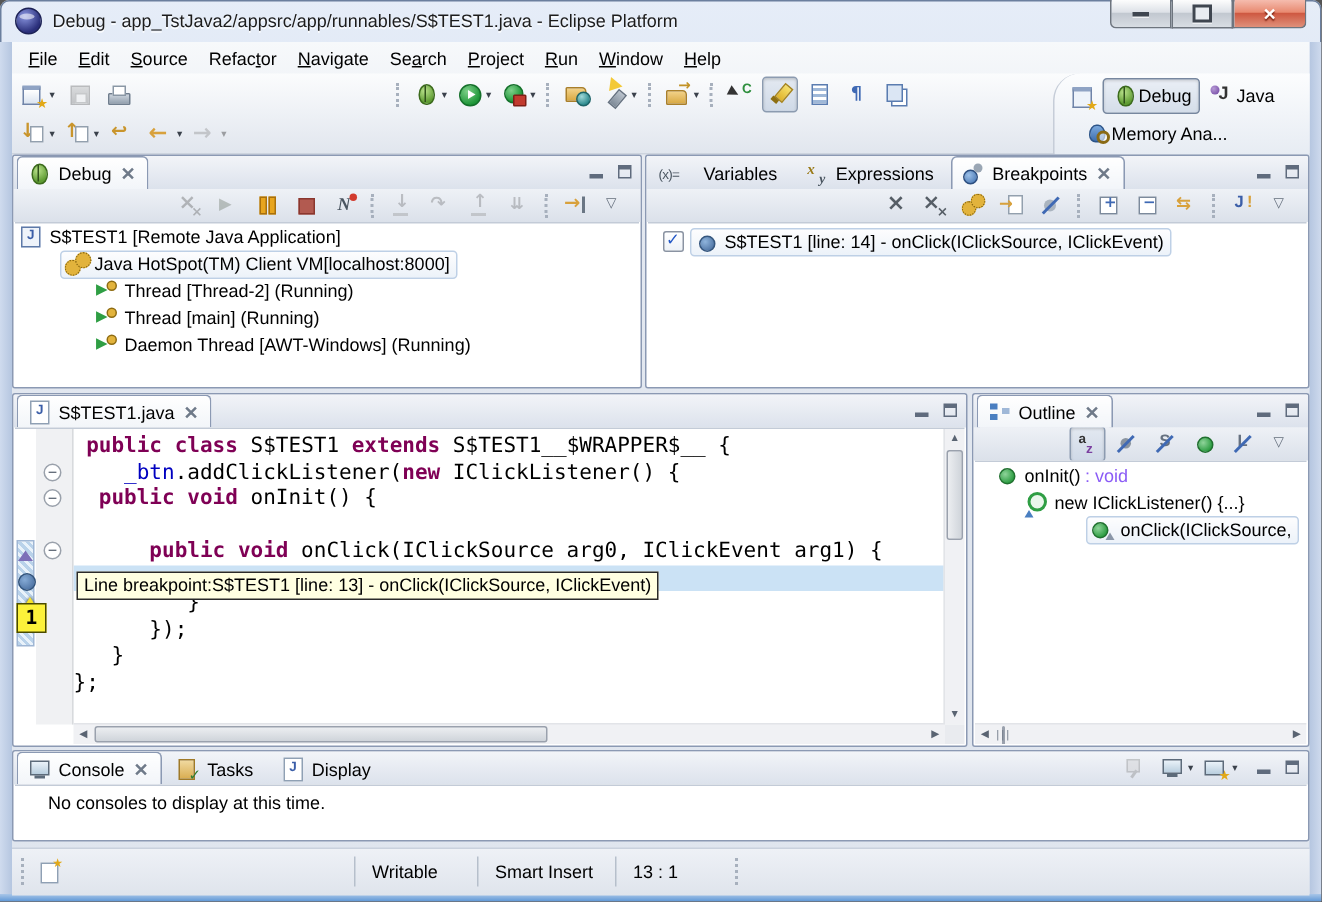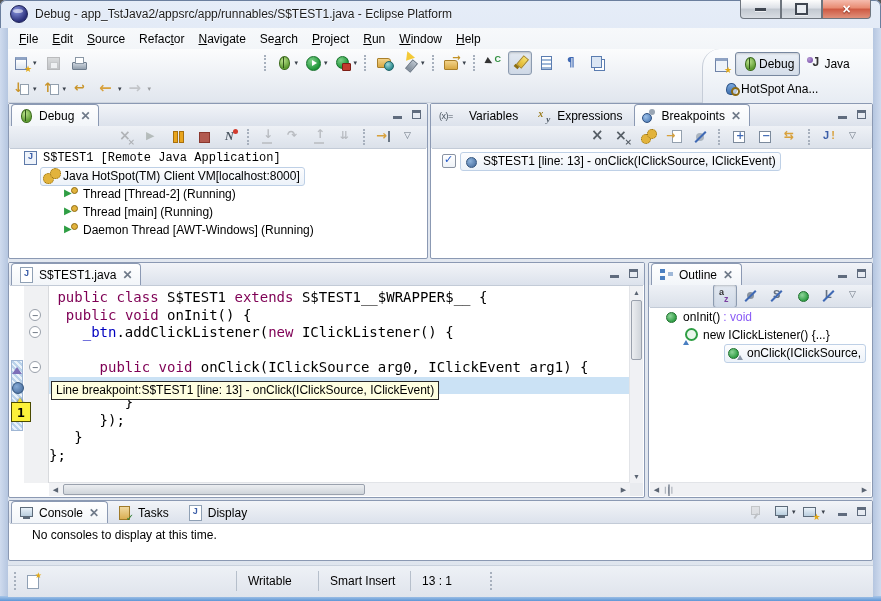--- a/index.html
+++ b/index.html
@@ -67,21 +67,21 @@
   .cb{width:12px;height:12px;border:1px solid #8a93a2;background:linear-gradient(#fff,#eef2f7);border-radius:2px;position:relative;margin:0 4px 0 10px;flex:0 0 auto;}
   .cb::after{content:"✓";position:absolute;left:1px;top:-2px;font:bold 11px "DejaVu Sans",sans-serif;color:#2458c6;}
   
   #editor-content{position:absolute;left:1px;right:1px;top:22px;bottom:1px;background:#fff;border-top:1px solid #c3cbd7;}
   .ann-ruler{position:absolute;left:0;top:0;bottom:13px;width:14px;background:#fff;}
   .fold-ruler{position:absolute;left:14px;top:0;bottom:13px;width:24px;background:#f0f1f3;border-right:1px solid #d8dadd;}
   .fold-mark{position:absolute;left:5px;width:12px;height:12px;border:1px solid #9aa1ab;border-radius:50%;background:#fff;color:#5a6472;font:10px/11px "DejaVu Sans Mono",monospace;text-align:center;box-sizing:border-box;}
   .code{position:absolute;left:39px;top:0;right:13px;bottom:13px;overflow:hidden;font:14px/17.5px "DejaVu Sans Mono",monospace;padding-top:3px;}
   .cline{height:17.5px;white-space:pre;}
   .cline.hl{background:#cbe2f5;}
-  .ck{color:#7f0055;font-weight:normal;}
+  .ck{color:#7f0055;font-weight:bold;}
   .cf{color:#0000c0;}
   .range-strip{position:absolute;left:1px;top:74px;width:12px;height:71px;border:1px solid #9fb6d4;box-sizing:border-box;
       background:repeating-linear-gradient(45deg,#b9d2ea 0 2px,#e9f2fa 2px 4px);}
   .range-tri{position:absolute;left:2px;top:76px;width:0;height:0;border:5px solid transparent;border-bottom:7px solid #7d6fb8;}
   .bp-dot-ruler{position:absolute;left:2px;top:96px;width:10px;height:10px;border-radius:50%;background:radial-gradient(circle at 35% 35%,#86abd6,#3f6496);border:1px solid #33547c;box-sizing:content-box;}
   .bp-tooltip{position:absolute;left:41px;top:95px;height:17px;line-height:16px;padding:0 4px;background:#ffffe1;border:1px solid #2a2a2a;font-size:12px;white-space:nowrap;z-index:6;}
   .click-badge{position:absolute;left:0;top:110px;width:24px;height:28px;z-index:7;}
   .click-badge .arrow{position:absolute;left:5px;top:-3px;width:0;height:0;border:5px solid transparent;border-bottom:8px solid #f6e32b;filter:drop-shadow(0 0 1px #333);}
   .badge-box{position:absolute;left:1px;top:6px;width:20px;height:20px;background:#fcf13a;border:1px solid #4a4a00;display:flex;align-items:center;justify-content:center;font:bold 13px "DejaVu Sans Mono",monospace;box-sizing:border-box;}
   
@@ -336,21 +336,21 @@
             <span>Debug</span>
           </span>
           <span class="persp-btn">
             <span class="ic t-java-persp"></span>
             <span>Java</span>
           </span>
         </div>
         <div class="persp-row" style="left:14px;top:28px;">
           <span class="persp-btn">
             <span class="ic t-memory-analyzer"></span>
-            <span>HotSpot Ana...</span>
+            <span>Memory Ana...</span>
           </span>
         </div>
       </div>
     </div>
   </div>
 
   <div class="panel" id="debug-panel">
     <div class="tabbar">
       <div class="tab sel">
         <span class="ic t-debug-view"></span>
@@ -397,21 +397,21 @@
         </span>
         <span class="grip"></span>
         <span class="tbtn">
           <span class="ic t-step-filters"></span>
         </span>
         <span class="tbtn">
           <span class="ic t-view-menu"></span>
         </span>
       </div>
     <div class="view-content ct45" id="debug-tree">
-        <div class="trow-item" style="padding-left: 10px; font-family: Liberation Mono, monospace;">
+        <div class="trow-item" style="padding-left: 0;">
           <span class="selwrap">
             <span class="ic t-remote-java-app"></span>
             <span class="tlabel">S$TEST1 [Remote Java Application]</span>
           </span>
         </div>
         <div class="trow-item" style="padding-left: 30px;">
           <span class="selwrap sel">
             <span class="ic t-jvm"></span>
             <span class="tlabel">Java HotSpot(TM) Client VM[localhost:8000]</span>
           </span>
@@ -493,21 +493,21 @@
         </span>
         <span class="tbtn">
           <span class="ic t-view-menu"></span>
         </span>
       </div>
     <div class="view-content ct45" id="breakpoints-list">
         <div class="trow-item" style="padding-top: 3px;">
           <span class="cb"></span>
           <span class="selwrap sel">
             <span class="ic t-breakpoint-dot"></span>
-            <span class="tlabel">S$TEST1 [line: 13] - onClick(IClickSource, IClickEvent)</span>
+            <span class="tlabel">S$TEST1 [line: 14] - onClick(IClickSource, IClickEvent)</span>
           </span>
         </div>
       </div>
   </div>
 
   <div class="panel" id="editor-panel">
     <div class="tabbar">
       <div class="tab sel">
         <span class="ic t-java-file"></span>
         <span class="lbl">S$TEST1.java</span>
@@ -528,22 +528,22 @@
         <div class="range-tri"></div>
         <div class="bp-dot-ruler"></div>
       </div>
       <div class="fold-ruler" id="fold-ruler">
           <span class="fold-mark" style="top: 22.5px;">−</span>
           <span class="fold-mark" style="top: 40px;">−</span>
           <span class="fold-mark" style="top: 75px;">−</span>
         </div>
       <div class="code" id="code-area">
           <div class="cline"><span> </span><span class="ck">public</span><span> </span><span class="ck">class</span><span> S$TEST1 </span><span class="ck">extends</span><span> S$TEST1__$WRAPPER$__ {</span></div>
+          <div class="cline"><span>    </span><span class="cf">_btn</span><span>.addClickListener(</span><span class="ck">new</span><span> IClickListener() {</span></div>
           <div class="cline"><span>  </span><span class="ck">public</span><span> </span><span class="ck">void</span><span> onInit() {</span></div>
-          <div class="cline"><span>    </span><span class="cf">_btn</span><span>.addClickListener(</span><span class="ck">new</span><span> IClickListener() {</span></div>
           <div class="cline"></div>
           <div class="cline"><span>      </span><span class="ck">public</span><span> </span><span class="ck">void</span><span> onClick(IClickSource arg0, IClickEvent arg1) {</span></div>
           <div class="cline hl"></div>
           <div class="cline"><span>         }</span></div>
           <div class="cline"><span>      });</span></div>
           <div class="cline"><span>   }</span></div>
           <div class="cline"><span>};</span></div>
         </div>
       <div class="bp-tooltip">Line breakpoint:S$TEST1 [line: 13] - onClick(IClickSource, IClickEvent)</div>
       <div class="click-badge">

